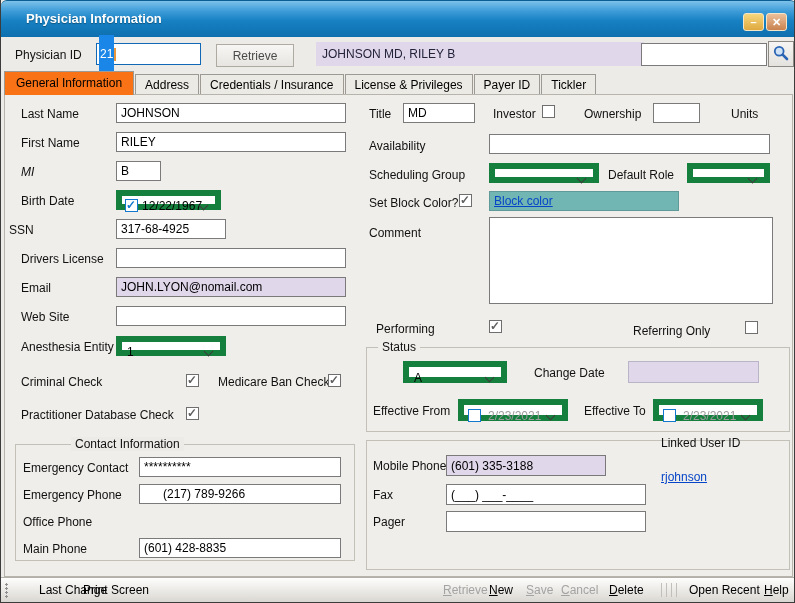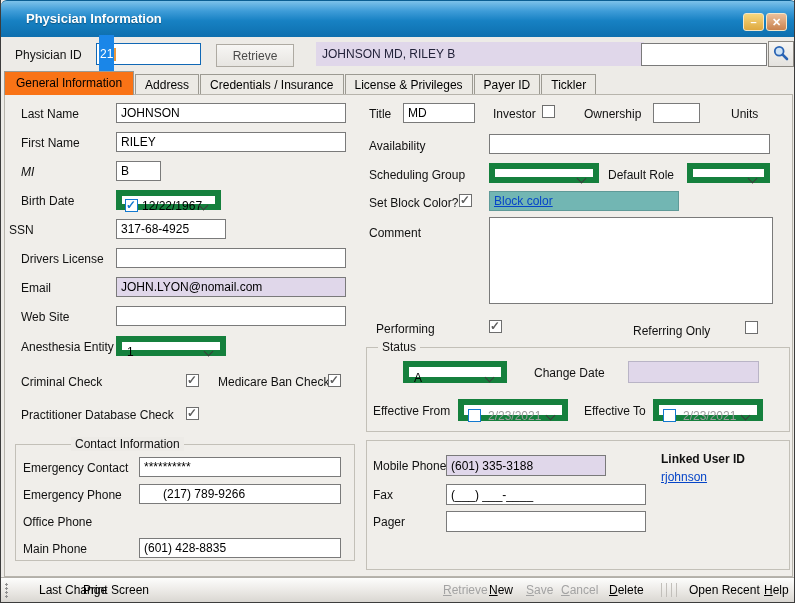--- a/index.html
+++ b/index.html
@@ -214,21 +214,21 @@
 
   <div class="abs lbl" style="left:372px; top:459px;">Mobile Phone</div>
   <input class="abs inp lav" style="left: 445px; top: 455px; width: 160px; height: 21px;" value="(601) 335-3188">
 
   <div class="abs lbl" style="left:372px; top:488px;">Fax</div>
   <input class="abs inp" style="left: 445px; top: 484px; width: 200px; height: 21px;" value="(___) ___-____">
 
   <div class="abs lbl" style="left:372px; top:515px;">Pager</div>
   <input class="abs inp" style="left: 445px; top: 511px; width: 200px; height: 21px;" value="">
 
-  <div class="abs lbl" style="left:660px; top:452px;font-weight:bold;">Linked User ID</div>
+  <div class="abs lbl" style="left:660px; top:436px;">Linked User ID</div>
   <span class="abs link" style="left:660px; top:470px;">rjohnson</span>
 
   <div class="abs statusbar">
     <div class="abs grip"></div>
     <span class="abs sb-item" style="left:38px;">Last Change</span>
     <span class="abs sb-item" style="left:82px;">Print Screen</span>
 
     <span class="abs sb-item disabled" style="left:442px;"><u>R</u>etrieve</span>
     <span class="abs sb-item" style="left:488px;"><u>N</u>ew</span>
     <span class="abs sb-item disabled" style="left:525px;"><u>S</u>ave</span>

